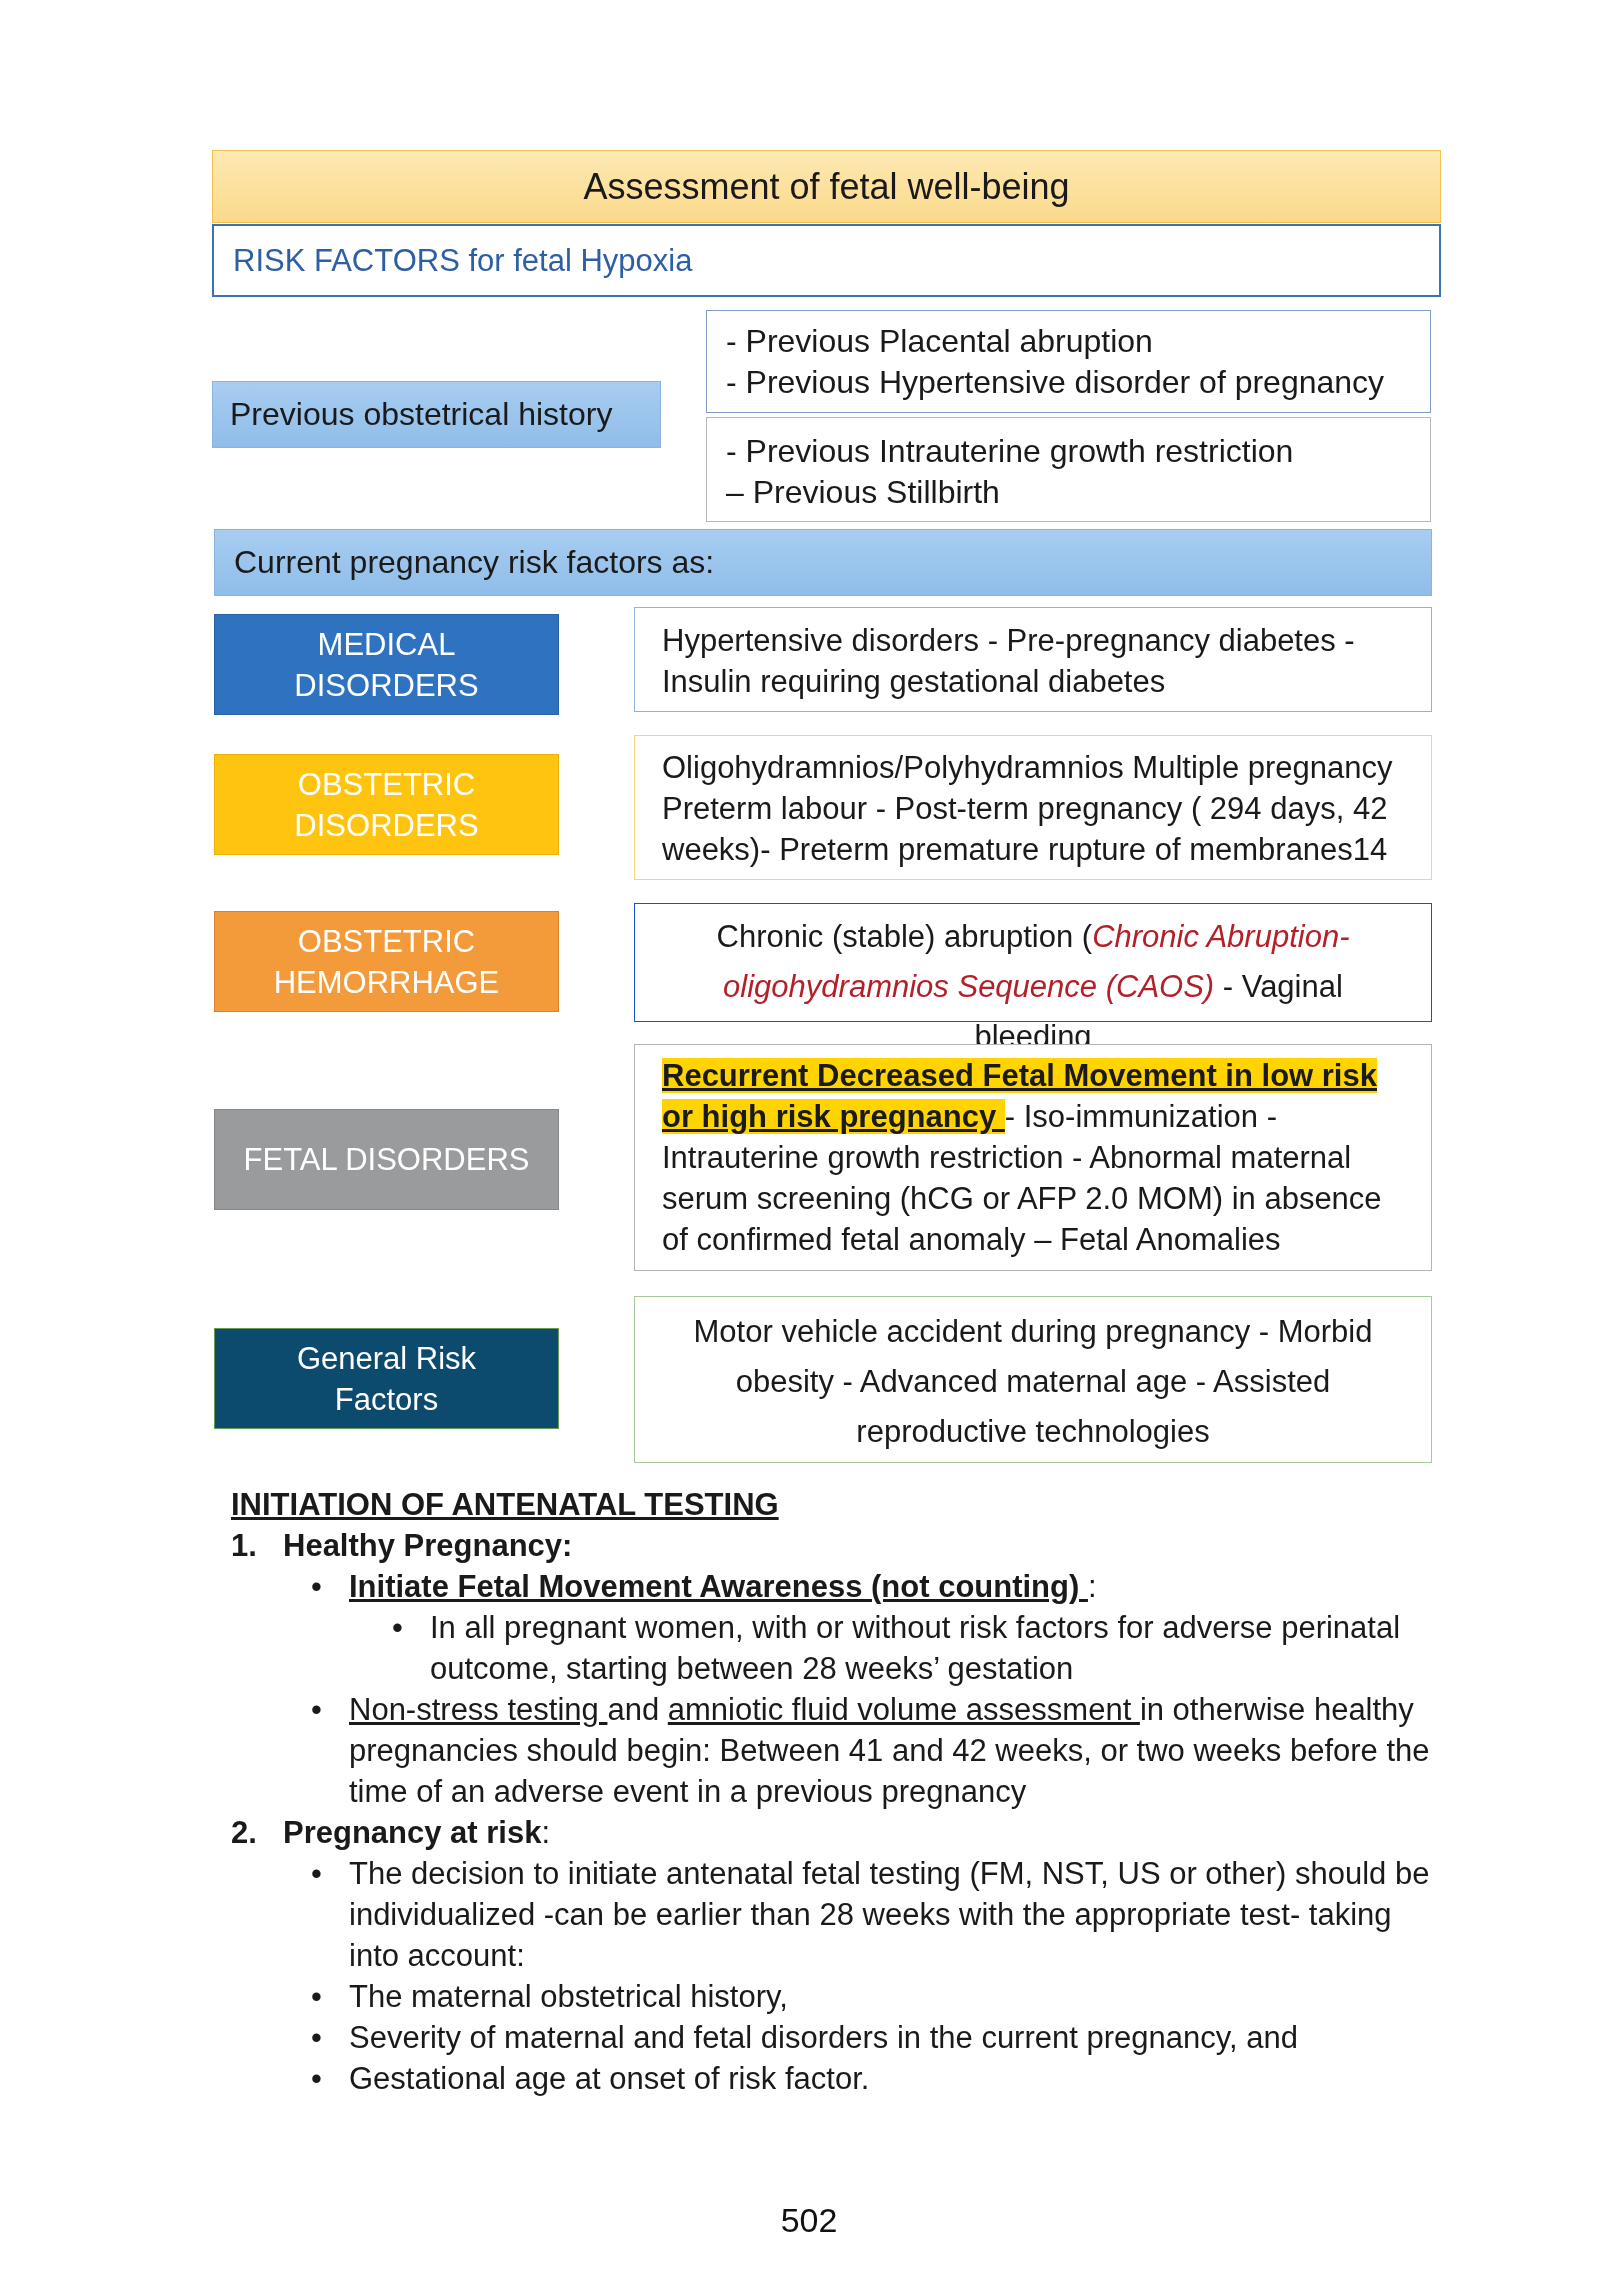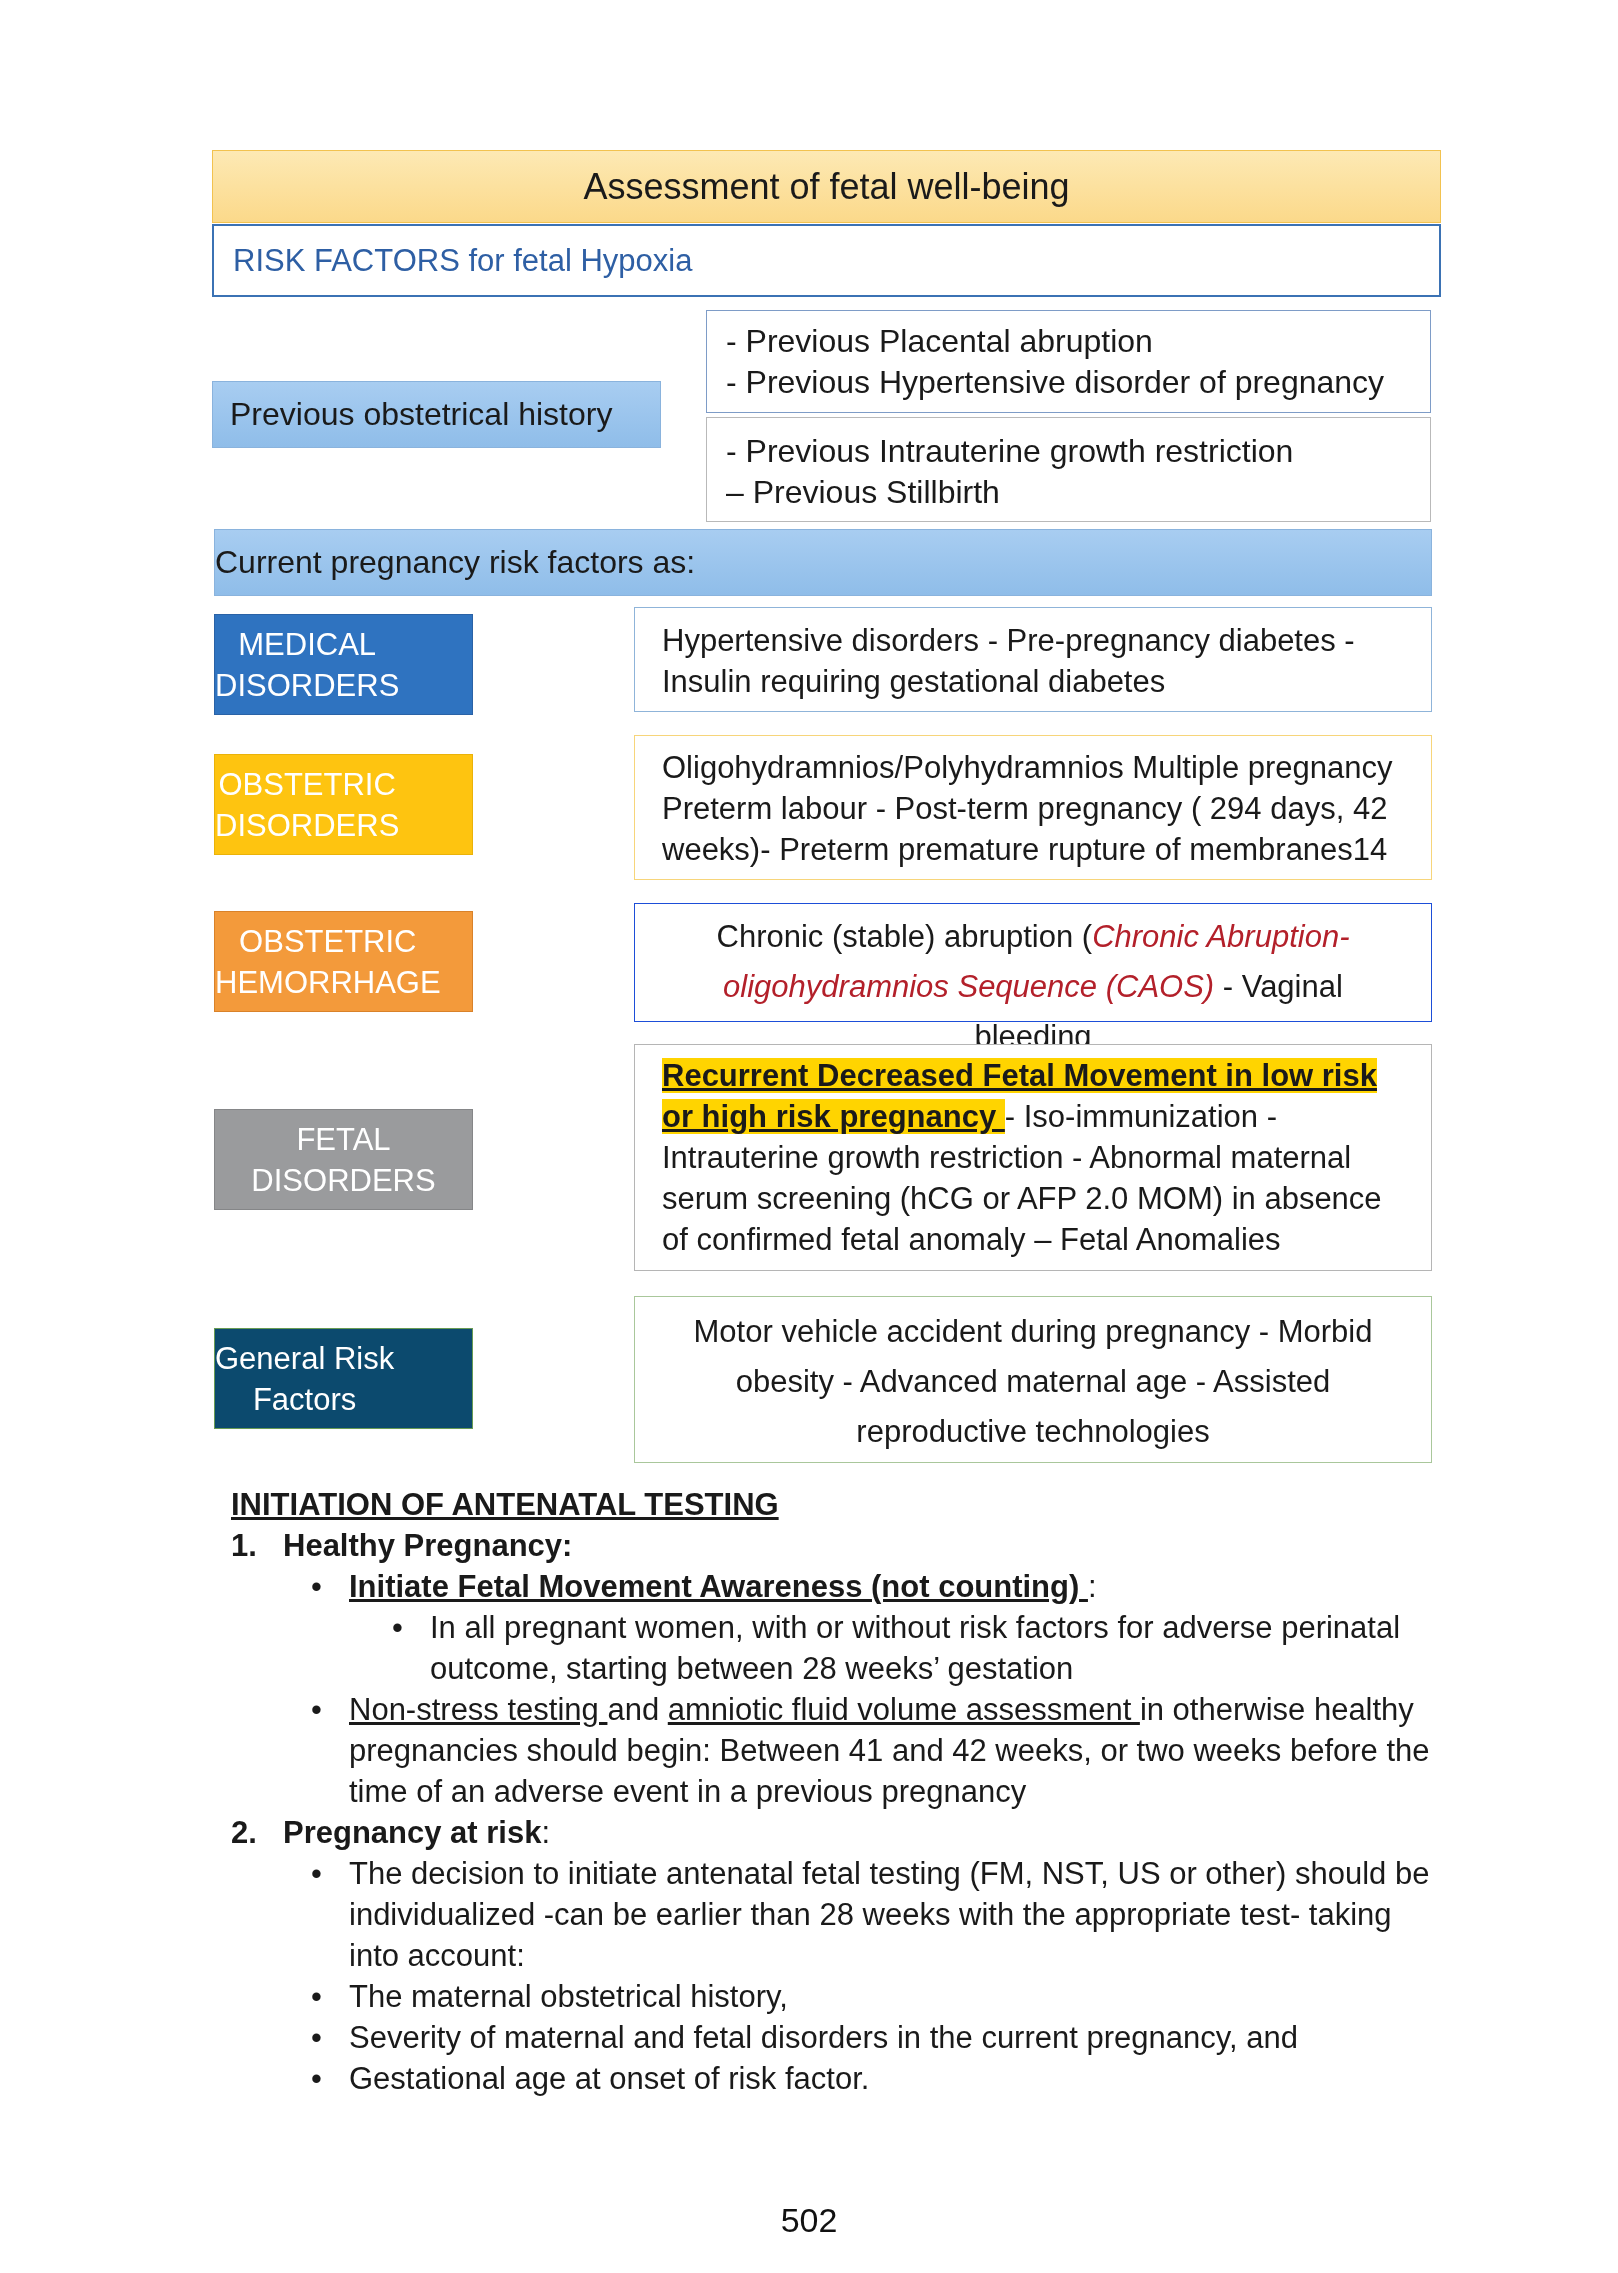--- a/index.html
+++ b/index.html
@@ -7,23 +7,23 @@
   .abs { position: absolute; box-sizing: border-box; margin-top: 12px; }
 
   .title-bar { left: 212px; top: 138px; width: 1229px; height: 73px; background: linear-gradient(#fde9b4, #fbd98a); border: 1px solid #f2c24f; display: flex; align-items: center; justify-content: center; font-size: 36px; color: #1a1a1a; }
   .subtitle-bar { left: 212px; top: 212px; width: 1229px; height: 73px; background: #fff; border: 2.9px solid #3b72b4; display: flex; align-items: center; padding-left: 19px; font-size: 31px; color: #2e5fa4; }
 
   .prev-label { left: 212px; top: 369px; width: 449px; height: 67px; background: linear-gradient(#a8cdf1, #8fbde9); border: 1px solid #8ab3dd; display: flex; align-items: center; padding-left: 17px; font-size: 32px; color: #1a1a1a; }
   .prev-box { left: 706px; width: 725px; background: #fff; border: 1px solid #7e9cc7; padding: 9.6px 19px; font-size: 32px; line-height: 41px; }
   .prev-box.b1 { top: 298px; height: 103px; }
   .prev-box.b2 { top: 405px; height: 105px; border-color: #b9b9b9; padding-top: 13.4px; }
 
-  .current-bar { left: 214px; top: 517px; width: 1218px; height: 67px; background: linear-gradient(#a8cdf1, #8fbde9); border: 1px solid #8ab3dd; display: flex; align-items: center; font-size: 32px; color: #1a1a1a; }
+  .current-bar { left: 214px; top: 517px; width: 1218px; height: 67px; background: linear-gradient(#a8cdf1, #8fbde9); border: 1px solid #8ab3dd; display: flex; align-items: center; padding-left: 19px; font-size: 32px; color: #1a1a1a; }
 
-  .cat-label { left: 214px; width: 259px; display: flex; align-items: center; justify-content: flex-start; text-align: center; color: #ffffff; font-size: 31px; line-height: 41px; }
+  .cat-label { left: 214px; width: 345px; display: flex; align-items: center; justify-content: center; text-align: center; color: #ffffff; font-size: 31px; line-height: 41px; }
   .cat-medical { top: 602px; height: 101px; background: #2f73c0; border: 1px solid #2a62a6; }
   .cat-obstetric { top: 742px; height: 101px; background: #fec410; border: 1px solid #eab209; }
   .cat-hemorrhage { top: 899px; height: 101px; background: #f39a3b; border: 1px solid #d9822a; }
   .cat-fetal { top: 1097px; height: 101px; background: #9a9b9d; border: 1px solid #858688; }
   .cat-general { top: 1316px; height: 101px; background: #0c4a6e; border: 1px solid #689b54; }
 
   .detail { left: 634px; width: 798px; background: #fff; padding: 0 27px; font-size: 31px; line-height: 41px; color: #1a1a1a; }
   .d-medical { top: 595px; height: 105px; border: 1px solid #8fb4d9; padding-top: 11.5px; }
   .d-obstetric { top: 723px; height: 145px; border: 1px solid #f7d57a; padding-top: 10.5px; }
   .d-hemorrhage { top: 891px; height: 119px; border: 1px solid #1d4ed8; text-align: center; line-height: 50px; padding-top: 7.6px; }

